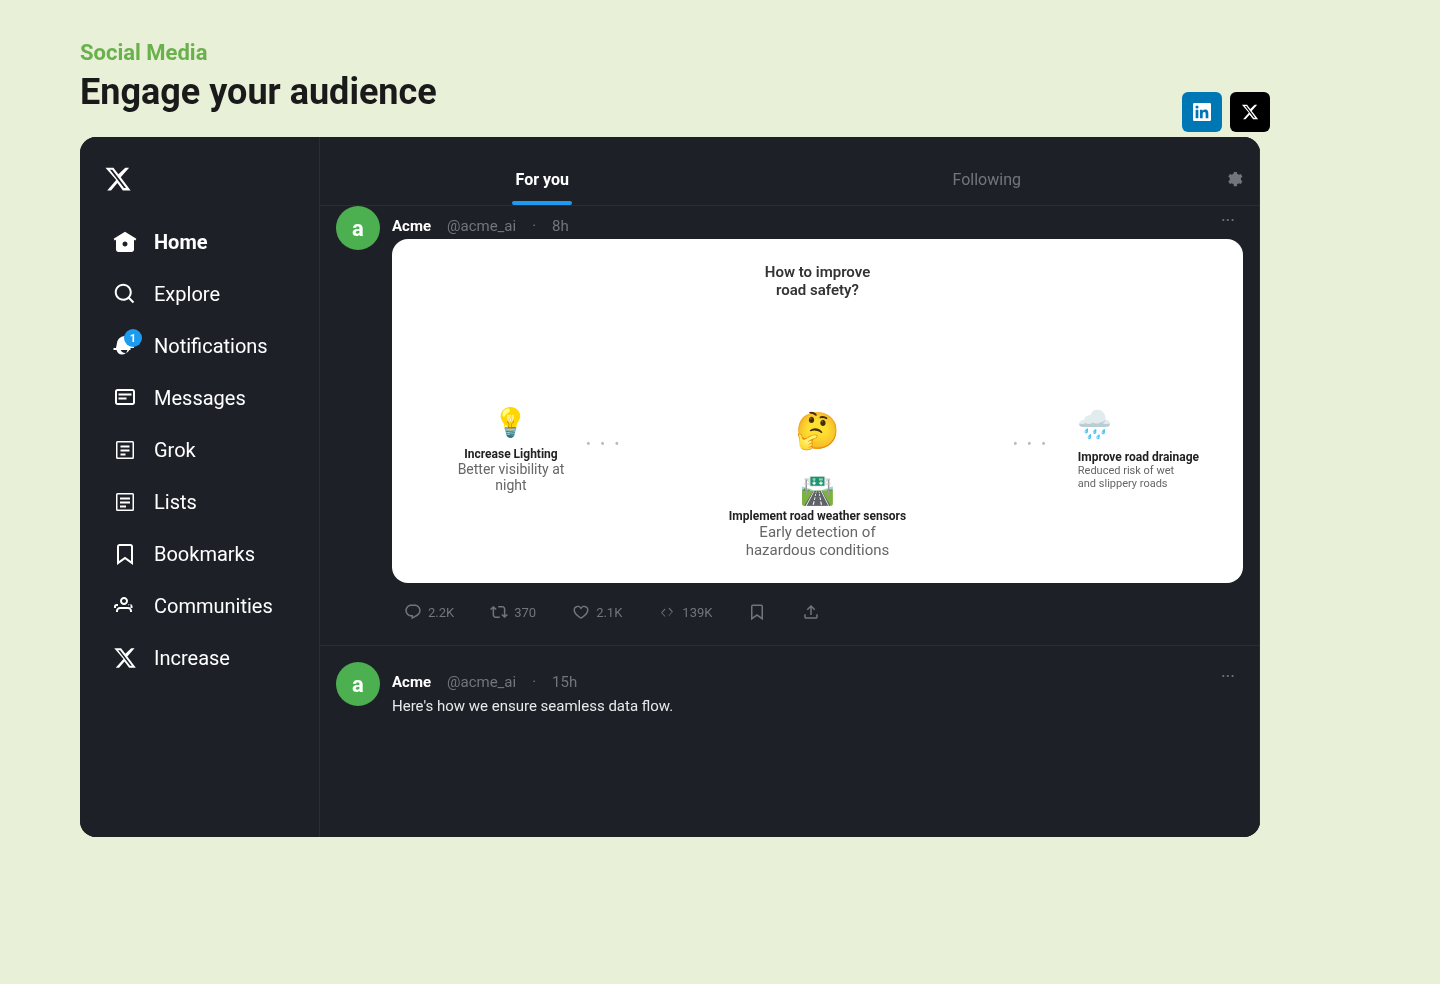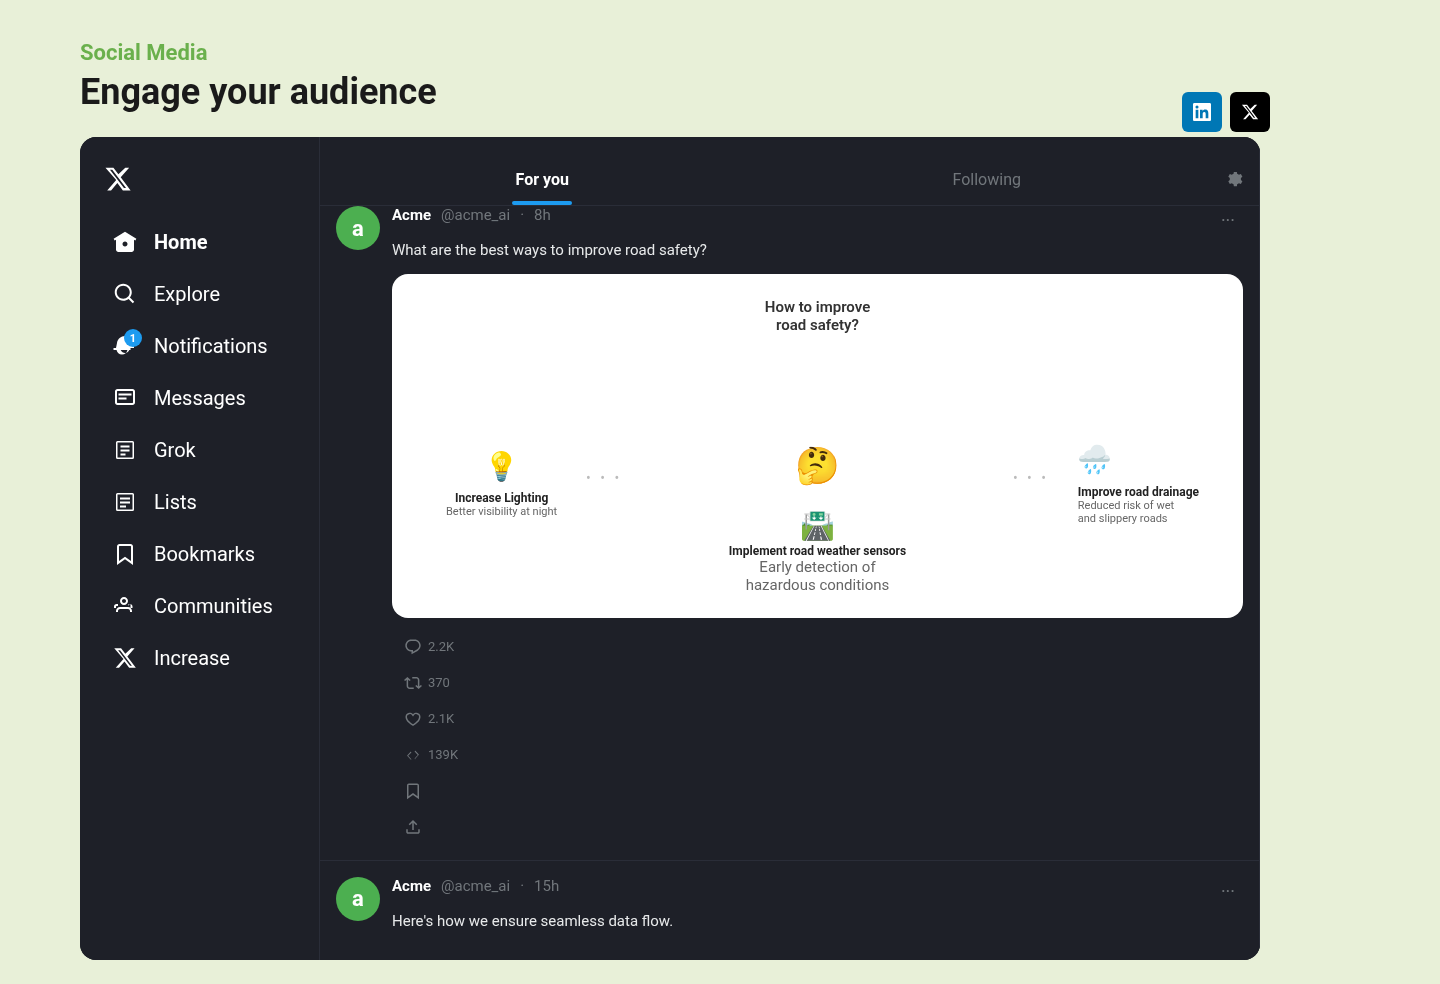--- a/index.html
+++ b/index.html
@@ -236,22 +236,22 @@
       color: white;
       flex-shrink: 0;
     }
 
     .tweet-body {
       flex: 1;
     }
 
     .tweet-meta {
       display: flex;
-      align-items: flex-start;
-      gap: 10px;
+      align-items: flex-end;
+      gap: 16px;
       margin-bottom: 4px;
     }
 
     .tweet-author {
       color: white;
       font-weight: 700;
       font-size: 15px;
     }
 
     .tweet-handle {
@@ -298,23 +298,22 @@
 
     .card-diagram-container {
       width: 100%;
       height: 220px;
       position: relative;
     }
 
     
     .tweet-actions {
       display: flex;
-      align-items: flex-start;
-      gap: 2px;
-      flex-direction: column;
+      align-items: flex-end;
+      gap: 12px;
     }
 
     .action-btn {
       display: flex;
       align-items: center;
       gap: 6px;
       color: #71767b;
       font-size: 13px;
       cursor: pointer;
       padding: 8px 12px;
@@ -462,35 +461,34 @@
         <div class="tweet-header">
           <div class="avatar">a</div>
           <div class="tweet-body">
             <div class="tweet-meta">
               <span class="tweet-author">Acme</span>
               <span class="tweet-handle">@acme_ai</span>
               <span class="tweet-time">·</span>
               <span class="tweet-time">8h</span>
               <span class="tweet-more">···</span>
             </div>
-            <div class="tweet-text">What are the best ways to improve road safety?</div>
 
             <div class="tweet-card">
               <div class="card-title">How to improve<br>road safety?</div>
 
               <div class="card-diagram-container">
 
                 <div style="position:absolute; left:50%; top:42%; transform:translate(-50%,-50%); text-align:center;">
                   <span style="font-size:36px;">🤔</span>
                 </div>
 
                 <div style="position:absolute; left:30px; top:50%; transform:translateY(-50%); text-align:center; max-width:130px;">
                   <span style="font-size:28px;">💡</span>
                   <div style="font-size:12px; font-weight:700; color:#222; margin-top:8px;">Increase Lighting</div>
-                  <div style="font-size:11px; color:#666;">Better visibility at night</div>
+                  <div style="font-size:14px; color:#666;">Better visibility at night</div>
                 </div>
 
                 <div style="position:absolute; left:170px; top:44%; color:#bbb; font-size:14px; letter-spacing:3px;">• • •</div>
 
                 <div style="position:absolute; right:20px; top:50%; transform:translateY(-50%); text-align:left; max-width:140px;">
                   <span style="font-size:28px;">🌧️</span>
                   <div style="font-size:12px; font-weight:700; color:#222; margin-top:9px;">Improve road drainage</div>
                   <div style="font-size:11px; color:#666; white-space:pre-line;">Reduced risk of wet<br>and slippery roads</div>
                 </div>
 

